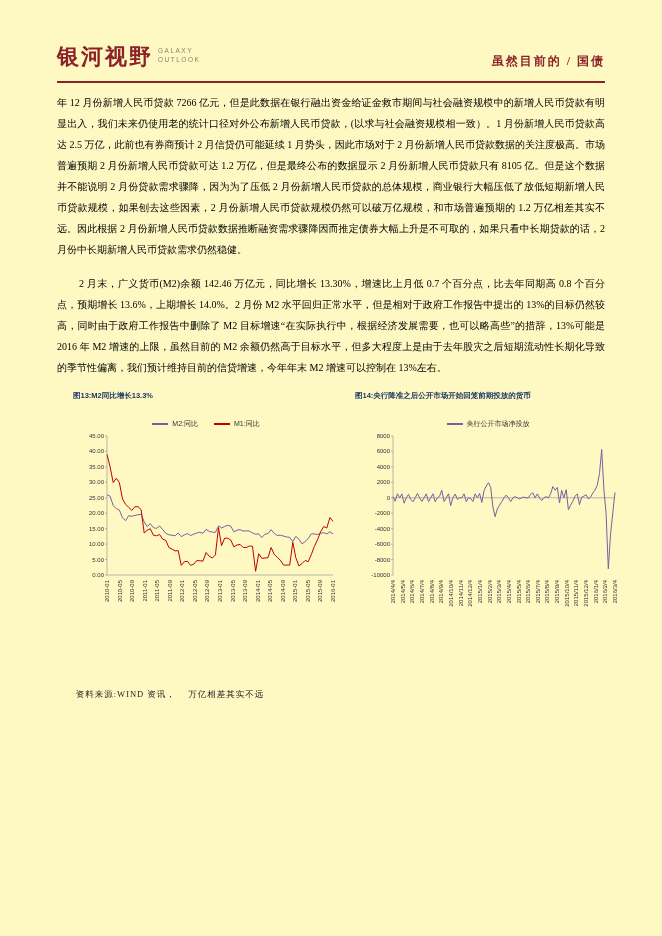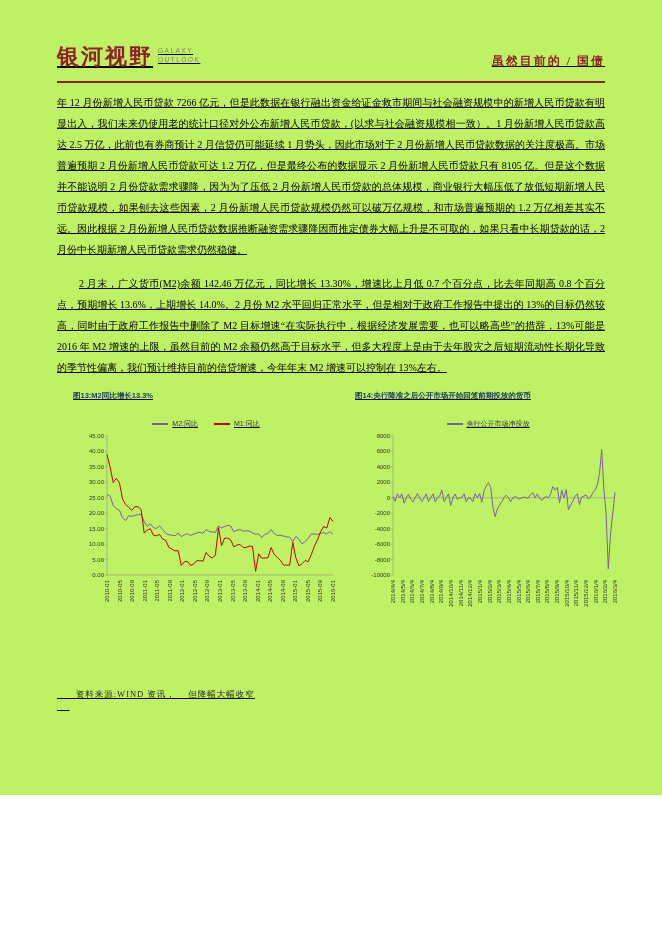--- a/index.html
+++ b/index.html
@@ -1,18 +1,18 @@
 <!DOCTYPE html>
 <html style="--accent-red: #8C2127; --fig-title-blue: #1F3864;"><head>
 <meta charset="utf-8">
 <style>
   * { margin:0; padding:0; box-sizing:border-box; }
   html,body { background:#ffffff; }
   body { font-family:"Liberation Serif", serif; }
-  .page { width:662px; height:795px; background:#bef264; position:relative; overflow:hidden;text-decoration:underline; }
+  .page { width:662px; height:936px; background:#fef9c3; position:relative; overflow:hidden; }
   .content { padding:42px 57px 0 57px; }
 
   .hdr { display:flex; justify-content:space-between; align-items:flex-end; }
   .logo { display:flex; align-items:flex-start; gap:5px; }
   .logo-cn { font-size:22px; font-weight:bold; letter-spacing:2px; color:var(--accent-red,#8C2127); }
   .logo-en { display:flex; flex-direction:column; font-size:6.5px; line-height:1.35; letter-spacing:1.5px;
              color:#8a7f6a; font-family:"Liberation Sans",sans-serif; padding-top:5px; }
   .report-type { font-size:12px; font-weight:bold; letter-spacing:2px; color:var(--accent-red,#8C2127); padding-bottom:2px; }
   .hdr-rule { height:2px; background:var(--accent-red,#8C2127); margin-top:9px; }
 
@@ -172,17 +172,17 @@
             <text class="tk" x="231.0" y="149.0" dy="2" text-anchor="end" transform="rotate(-90 231.0 149.0)">2015/12/4</text>
             <text class="tk" x="240.7" y="149.0" dy="2" text-anchor="end" transform="rotate(-90 240.7 149.0)">2016/1/4</text>
             <text class="tk" x="250.3" y="149.0" dy="2" text-anchor="end" transform="rotate(-90 250.3 149.0)">2016/2/4</text>
             <text class="tk" x="260.0" y="149.0" dy="2" text-anchor="end" transform="rotate(-90 260.0 149.0)">2016/3/4</text>
             <polyline fill="none" stroke="#7B5EA7" stroke-width="1" points="38.0,65.6 40.2,70.3 42.4,62.8 44.7,66.8 46.9,62.9 49.1,72.2 51.3,66.8 53.5,63.3 55.8,68.3 58.0,70.8 60.2,66.8 62.4,62.5 64.6,66.8 66.9,70.4 69.1,66.8 71.3,62.8 73.5,70.6 75.7,66.8 78.0,62.8 80.2,70.8 82.4,66.8 84.6,65.2 86.8,59.2 89.1,70.6 91.3,66.8 93.5,62.8 95.7,74.6 97.9,66.8 100.2,63.0 102.4,68.3 104.6,66.8 106.8,66.8 109.0,62.8 111.3,70.6 113.5,66.8 115.7,67.5 117.9,70.6 120.1,62.8 122.4,66.8 124.6,62.5 126.8,71.4 129.0,59.8 131.2,55.1 133.5,51.7 135.7,56.4 137.9,76.0 140.1,85.7 142.3,78.0 144.6,74.1 146.8,70.6 149.0,66.8 151.2,64.1 153.4,66.8 155.7,70.6 157.9,66.8 160.1,65.6 162.3,66.8 164.5,67.9 166.8,66.8 169.0,66.0 171.2,66.8 173.4,66.8 175.6,63.3 177.9,61.8 180.1,66.8 182.3,62.9 184.5,66.8 186.7,69.5 189.0,66.8 191.2,65.6 193.4,66.8 195.6,62.9 197.8,55.6 200.1,59.1 202.3,56.4 204.5,71.8 206.7,59.4 208.9,66.8 211.2,58.7 213.4,78.7 215.6,74.1 217.8,70.3 220.0,65.2 222.3,62.9 224.5,73.7 226.7,66.0 228.9,65.2 231.1,63.7 233.4,67.9 235.6,66.0 237.8,62.1 240.0,59.1 242.2,54.4 244.5,42.5 246.7,18.5 248.9,58.3 251.1,82.6 253.3,137.8 255.6,102.3 257.8,81.8 260.0,61.4"></polyline>
           </svg>
       </div>
     </section>
 
     <footer>
-      <span>资料来源:WIND 资讯，    但降幅大幅收窄</span>
+      <span>资料来源:WIND 资讯，    万亿相差其实不远</span>
     </footer>
 
   </div>
 </div>
 
 </body></html>

